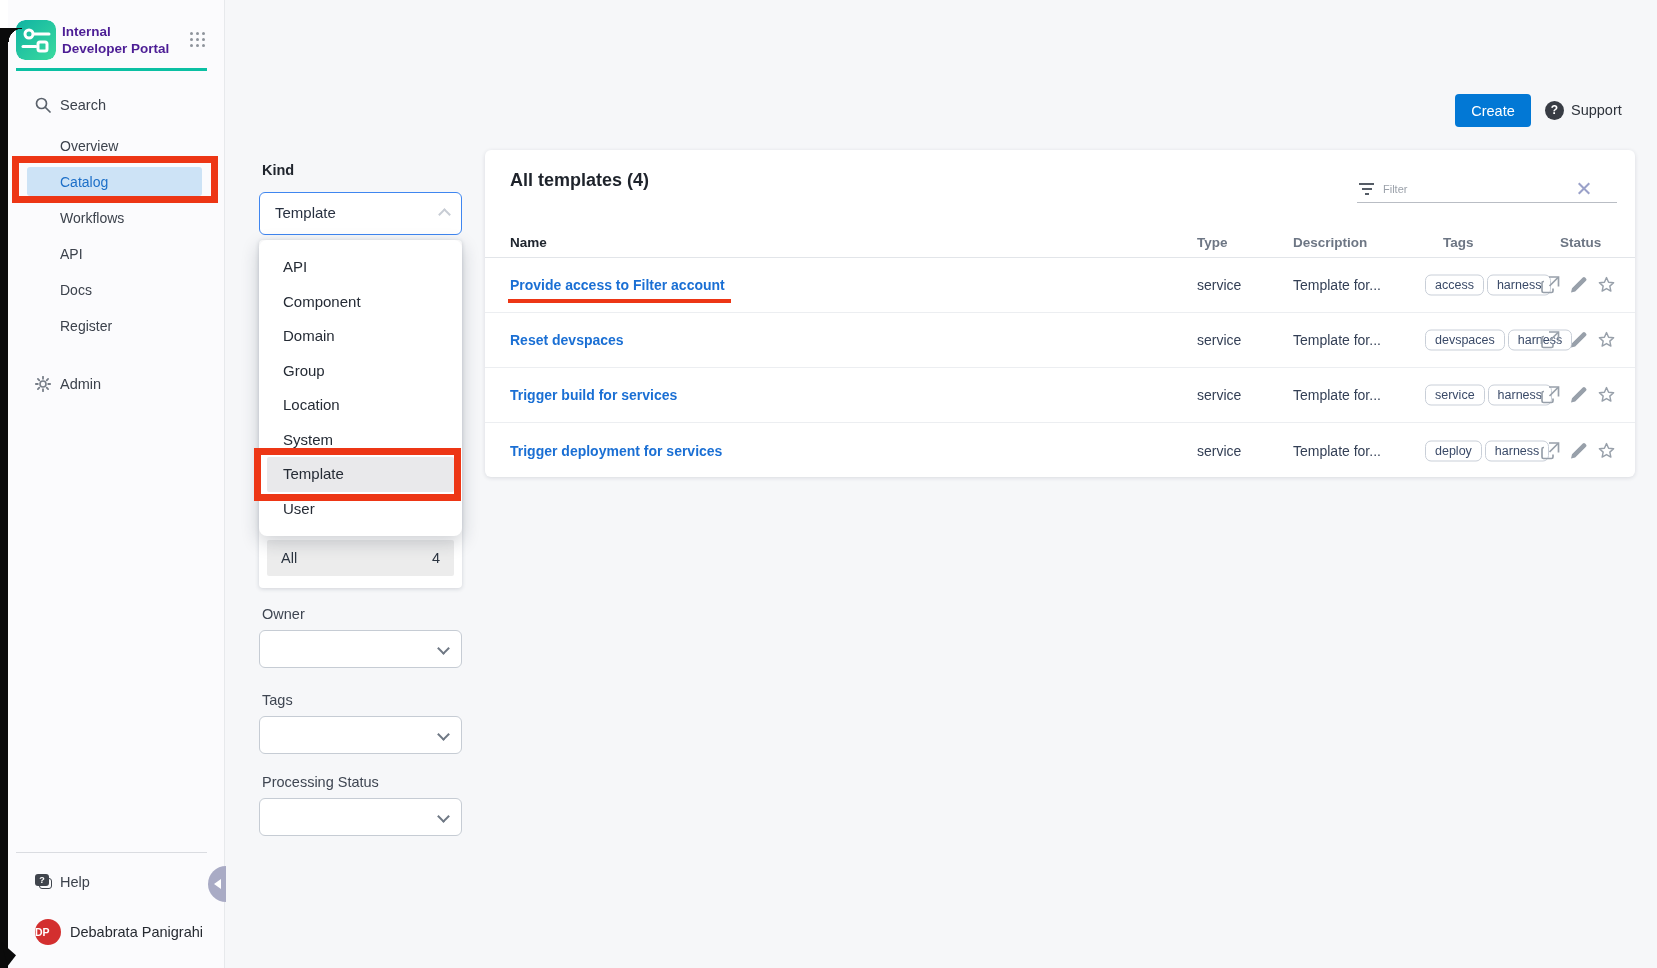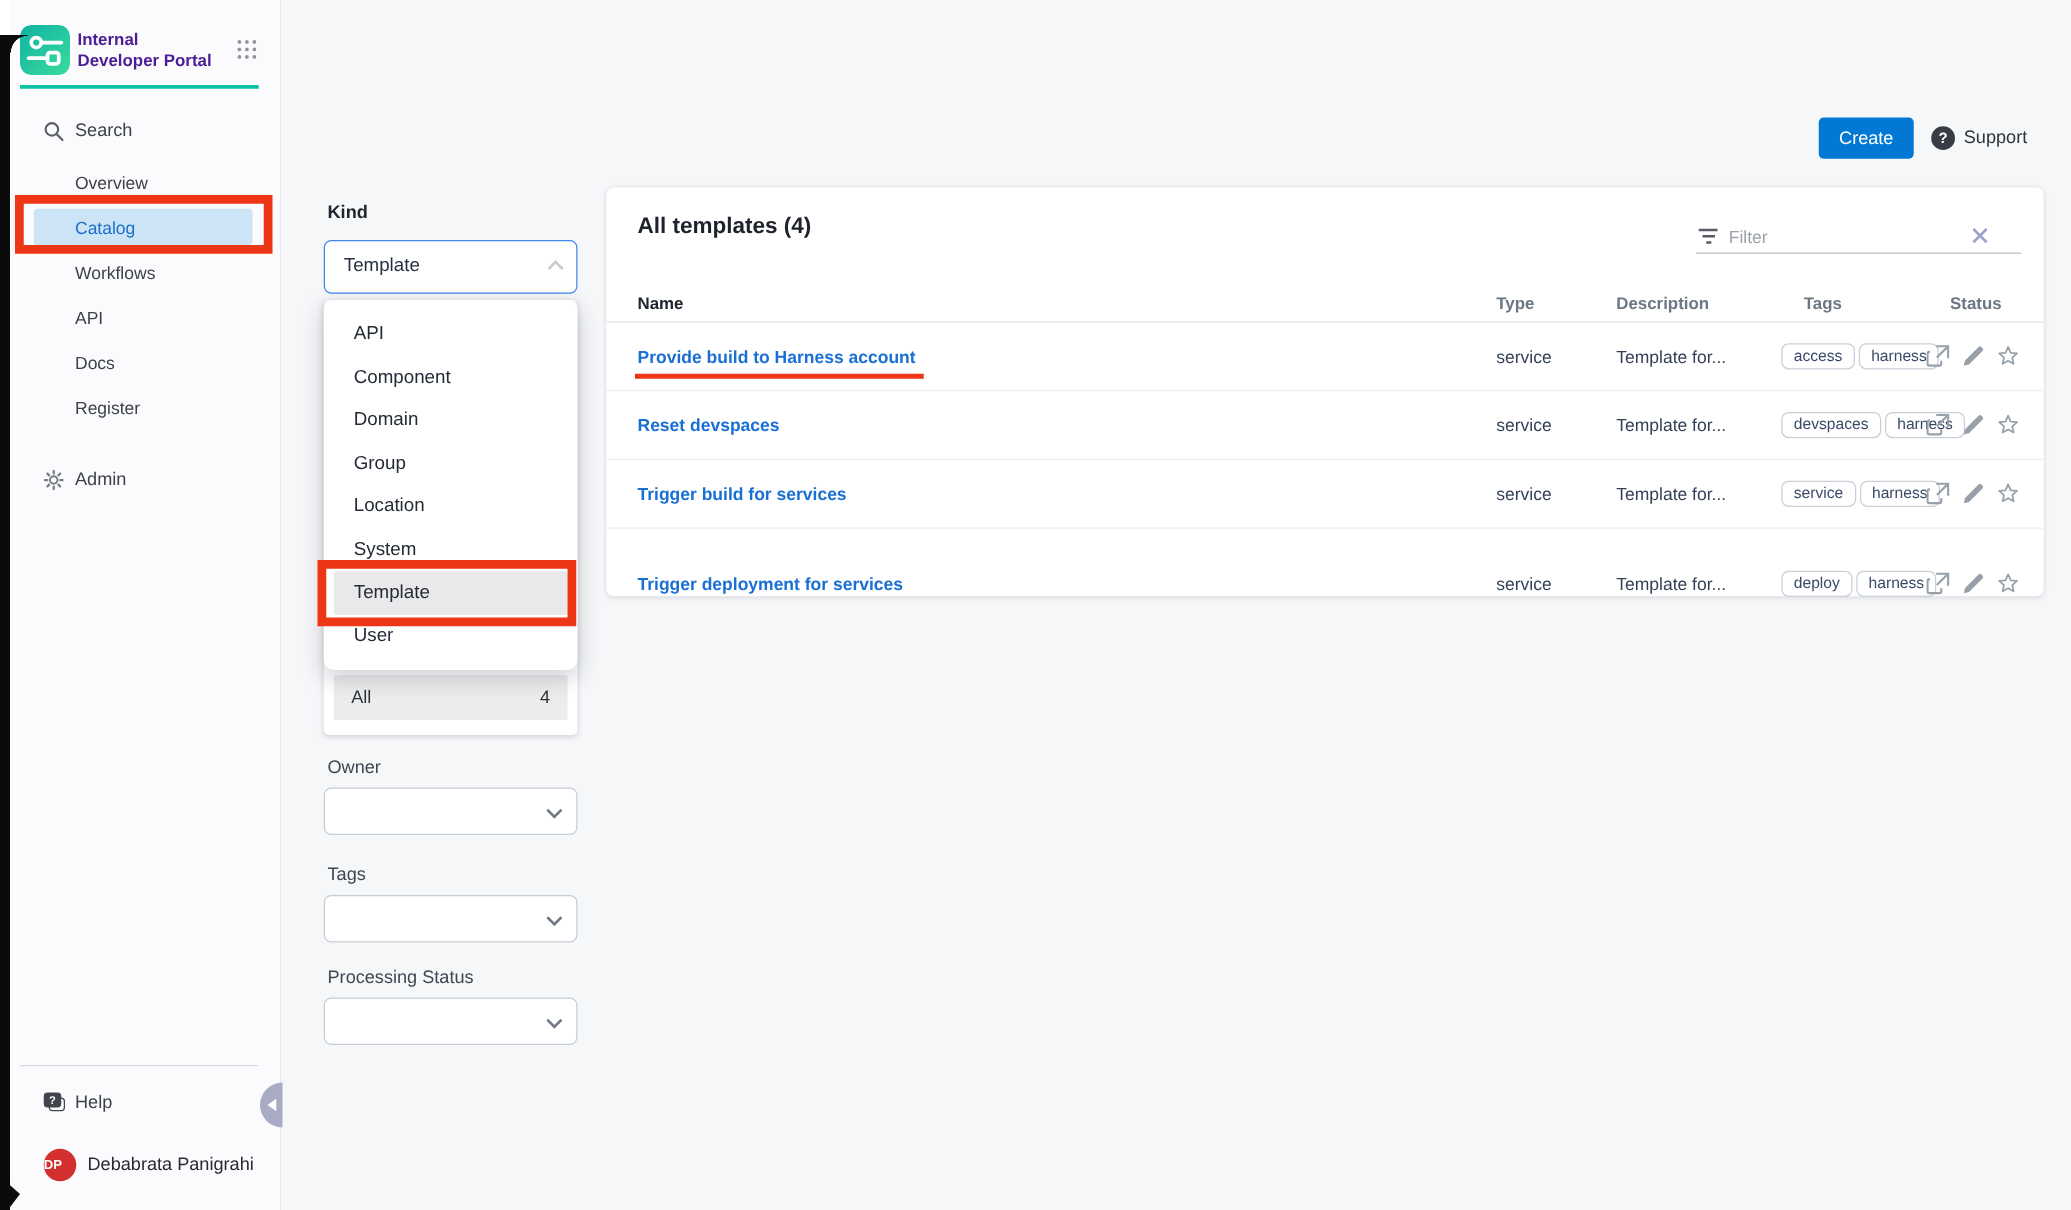--- a/index.html
+++ b/index.html
@@ -101,35 +101,35 @@
            border-radius:6px; box-shadow:0 1px 4px rgba(40,50,70,.14); }
   .tcard-title { position:absolute; left:25px; top:20px; font-size:18px; font-weight:bold; color:#1e232b; }
   .filter-group { position:absolute; left:872px; top:27px; width:260px; height:26px;
                   border-bottom:1px solid #b9bdc4; }
   .funnel { position:absolute; left:2px; top:5px; width:16px; height:14px; }
   .funnel i { position:absolute; left:0; height:2px; background:#555c66; }
   .funnel i:nth-child(1){ top:1px; width:15px; }
   .funnel i:nth-child(2){ top:6px; width:10px; left:2.5px; }
   .funnel i:nth-child(3){ top:11px; width:4px; left:5.5px; }
   .filter-input { position:absolute; left:26px; top:0; width:190px; height:24px; border:none; outline:none;
-                  font-size:14px; font-family:inherit; color:#4d7c0f; background:transparent; }
+                  font-size:11px; font-family:inherit; color:#4d7c0f; background:transparent; }
   .filter-input::placeholder { color:#9ba1aa; }
   .clear-x { position:absolute; right:26px; top:4px; width:14px; height:14px; cursor:pointer; }
   .clear-x::before, .clear-x::after { content:''; position:absolute; left:6px; top:0; width:2px; height:15px;
                   background:#9aa1c9; }
   .clear-x::before { transform:rotate(45deg); } .clear-x::after { transform:rotate(-45deg); }
 
   .thead { position:absolute; left:0; top:78px; width:100%; height:30px; border-bottom:1px solid #e2e5e9; }
   .thead span { position:absolute; line-height:30px; font-size:13.5px; font-weight:600; color:#6d7684; }
   .thead .h-name { left:25px; color:#20262f; font-weight:bold; }
   .h-type { left:712px; } .h-desc { left:808px; } .h-tags { left:958px; } .h-actions { left:1075px; }
 
   .tbody { position:absolute; left:0; top:108px; width:100%; }
   .trow { position:relative; width:100%; height:55px; border-bottom:1px solid #eceef1; }
-  .trow:last-child { border-bottom:none;margin-top:16px; }
+  .trow:last-child { border-bottom:none; }
   .cell { position:absolute; top:50%; transform:translateY(-50%); font-size:14px; color:#333f55; }
   .c-name { left:25px; font-weight:bold; color:#1a6fd4; cursor:pointer; }
   .red-underline::after { content:''; position:absolute; left:-2px; right:-6px; bottom:-10px; height:4px;
                   background:#ed3615; }
   .c-type { left:712px; } .c-desc { left:808px; }
   .c-tags { left:940px; width:120px; display:flex; flex-direction:row; align-items:center; gap:3px; }
   .chip { display:inline-block; padding:1px 9px; font-size:12.5px; color:#3a4a68; background:#fff;
           border:1px solid #c9cfd8; border-radius:6px; line-height:17px; white-space:nowrap; }
   .c-actions { left:1056px; display:flex; gap:9px; align-items:center; }
   .act { width:19px; height:19px; cursor:pointer; }
@@ -304,21 +304,21 @@
         <div class="thead">
           <span class="h-name">Name</span>
           <span class="h-type">Type</span>
           <span class="h-desc">Description</span>
           <span class="h-tags">Tags</span>
           <span class="h-actions">Status</span>
         </div>
 
         <div class="tbody">
             <div class="trow">
-    <span class="cell c-name red-underline">Provide build to Harness account</span>
+    <span class="cell c-name red-underline">Provide access to Filter account</span>
     <span class="cell c-type">service</span>
     <span class="cell c-desc">Template for...</span>
     <span class="cell c-tags">
                 <span class="chip">access</span>
                 <span class="chip">harness</span>
               </span>
     <span class="cell c-actions">
       <svg class="act" viewBox="0 0 19 19">
         <path d="M3 6 h-0.5 a1.5 1.5 0 0 0 -1.5 1.5 v8 a1.5 1.5 0 0 0 1.5 1.5 h8 a1.5 1.5 0 0 0 1.5 -1.5 V13" fill="none" stroke="#98a0aa" stroke-width="1.7"></path>
         <path d="M8 1.5 h9.5 v9.5" fill="none" stroke="#98a0aa" stroke-width="1.7"></path>

